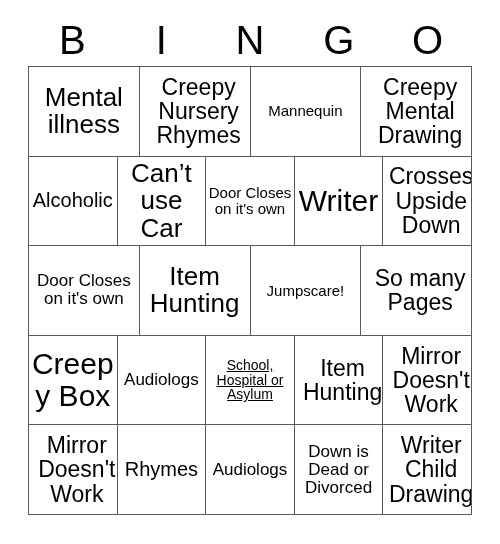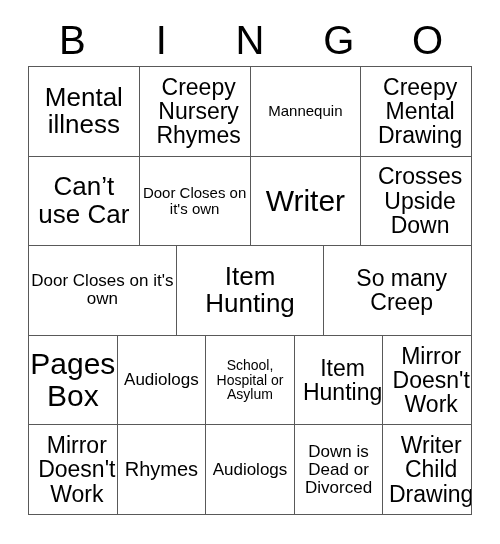--- a/index.html
+++ b/index.html
@@ -87,21 +87,21 @@
     hyphens: none;
   }
 
   
   .fs-xxl .cell-text { font-size: 30px; }
   .fs-xl  .cell-text { font-size: 26px; }
   .fs-lg  .cell-text { font-size: 23px; padding-left: 8px; }
   .fs-md  .cell-text { font-size: 20px; }
   .fs-sm  .cell-text { font-size: 17px; }
   .fs-xs  .cell-text { font-size: 15px; }
-  .fs-xxs .cell-text { font-size: 14px; }
+  .fs-xxs .cell-text { font-size: 14px; text-decoration: underline; }
 </style>
 </head>
 <body>
 
 <div id="card">
 
   <div id="header-row">
     <div class="header-letter">B</div>
     <div class="header-letter">I</div>
     <div class="header-letter">N</div>
@@ -120,20 +120,23 @@
         </div>
       <div class="cell fs-xs">
           <span class="cell-text">Mannequin</span>
         </div>
       <div class="cell fs-lg">
           <span class="cell-text">Creepy Mental Drawing</span>
         </div>
     </div>
 
     <div class="grid-row">
+      <div class="cell fs-md">
+          <span class="cell-text">Alcoholic</span>
+        </div>
       <div class="cell fs-xl">
           <span class="cell-text">Can’t use Car</span>
         </div>
       <div class="cell fs-xs">
           <span class="cell-text">Door Closes on it's own</span>
         </div>
       <div class="cell fs-xxl">
           <span class="cell-text">Writer</span>
         </div>
       <div class="cell fs-lg">
@@ -141,28 +144,31 @@
         </div>
     </div>
 
     <div class="grid-row">
       <div class="cell fs-sm">
           <span class="cell-text">Door Closes on it's own</span>
         </div>
       <div class="cell fs-xl">
           <span class="cell-text">Item Hunting</span>
         </div>
-      <div class="cell fs-lg">
-          <span class="cell-text">So many Creep</span>
+      <div class="cell fs-xs">
+          <span class="cell-text">Jumpscare!</span>
+        </div>
+      <div class="cell fs-lg">
+          <span class="cell-text">So many Pages</span>
         </div>
     </div>
 
     <div class="grid-row">
       <div class="cell fs-xxl">
-          <span class="cell-text">Pages Box</span>
+          <span class="cell-text">Creepy Box</span>
         </div>
       <div class="cell fs-sm">
           <span class="cell-text">Audiologs</span>
         </div>
       <div class="cell fs-xxs">
           <span class="cell-text">School, Hospital or Asylum</span>
         </div>
       <div class="cell fs-lg">
           <span class="cell-text">Item Hunting</span>
         </div>

